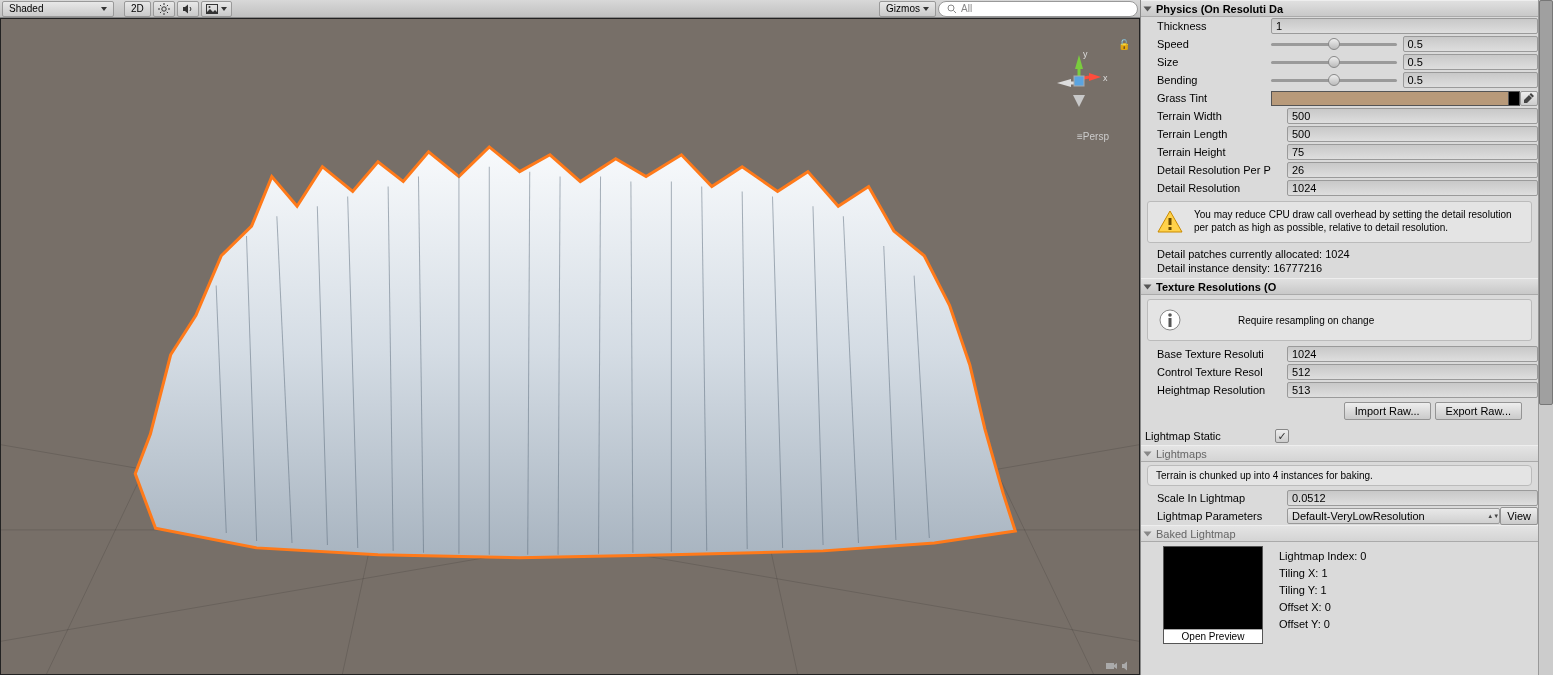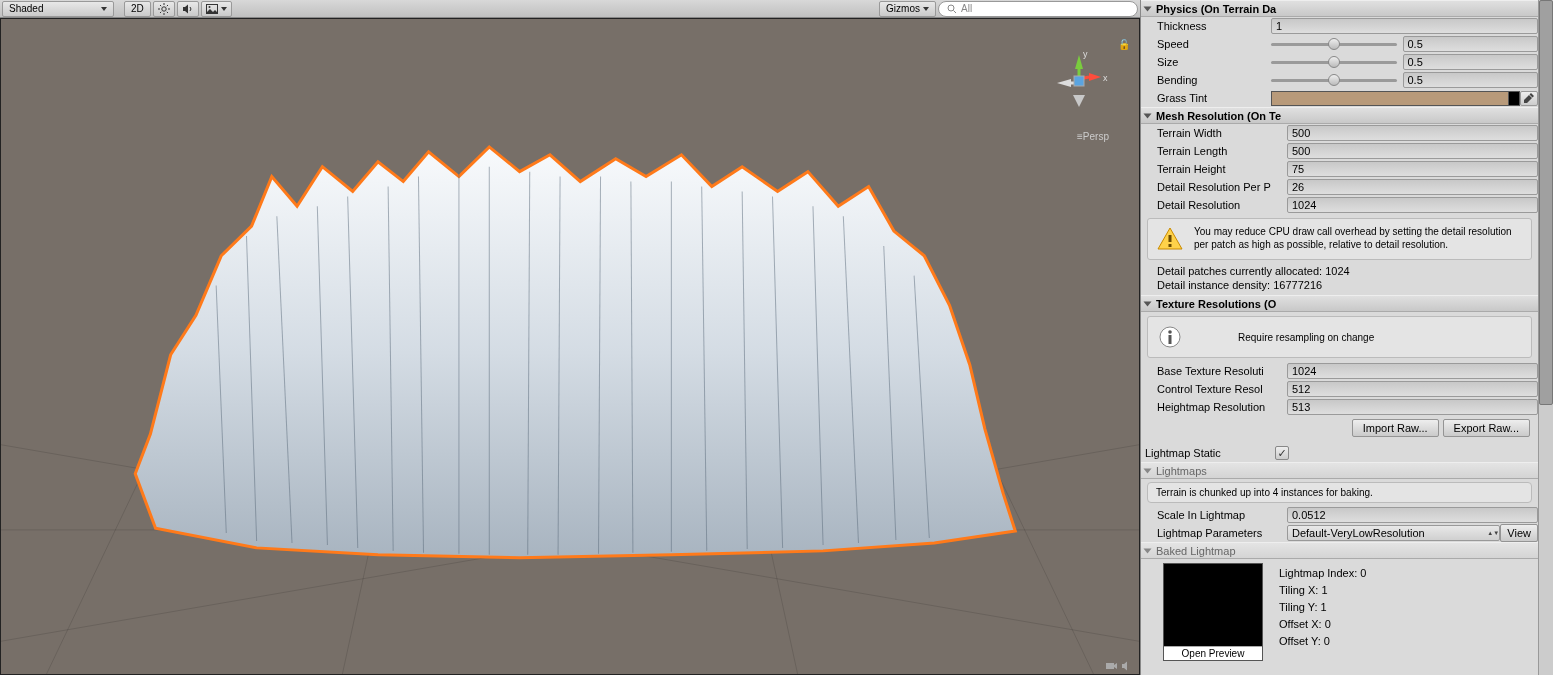--- a/index.html
+++ b/index.html
@@ -39,21 +39,21 @@
 .slider-row .slider-track { flex:1; height:3px; background:#9a9a9a; border-radius:2px; position:relative; margin:0 6px 0 0;}
 .slider-row .slider-thumb { position:absolute; top:-5px; width:12px; height:12px; background:linear-gradient(#eee,#bbb); border:1px solid #888; border-radius:50%; transform:translateX(-50%);}
 .slider-row .num { width:40px; }
 .color-swatch { flex:1; height:15px; background:#b89a7a; border:1px solid #555; position:relative;}
 .color-swatch::after { content:''; position:absolute; right:0; top:0; bottom:0; width:10px; background:#000; border-left:1px solid #555;}
 .dropper { width:18px; height:15px; background:linear-gradient(#eee,#ccc); border:1px solid #999; border-radius:2px; display:flex; align-items:center; justify-content:center;}
 .helpbox { margin:4px 6px; padding:6px; background:#e4e4e4; border:1px solid #bbb; border-radius:3px; display:flex; gap:8px; align-items:flex-start; font-size:10px; line-height:1.3;}
 .helpbox .hicon { width:32px; height:28px; flex-shrink:0; display:flex; align-items:center; justify-content:center;}
 .info-line { padding: 1px 0 1px 16px; font-size:11px;}
 .btn { height:18px; background:linear-gradient(#eee,#cacaca); border:1px solid #949494; border-radius:2px; padding:0 10px; font-size:11px; display:flex; align-items:center; cursor:pointer; }
-.btn-row { display:flex; justify-content:flex-end; gap:4px; padding:3px 8px; }
+.btn-row { display:flex; justify-content:flex-end; gap:4px; padding:3px 16px; }
 .checkbox { width:14px; height:14px; background:linear-gradient(#eee,#ccc); border:1px solid #888; border-radius:2px; display:flex; align-items:center; justify-content:center; font-size:11px; color:#333;}
 .dropdown { flex:1; height:16px; background:linear-gradient(#e8e8e8,#d0d0d0); border:1px solid #999; border-radius:2px; padding:0 4px; display:flex; align-items:center; justify-content:space-between;}
 .dropdown .dd-arrows { width:8px; display:flex; flex-direction:column; font-size:6px; line-height:4px; color:#444;}
 .sub-info { margin:3px 6px; padding:4px 8px; background:#e4e4e4; border:1px solid #bbb; border-radius:4px; font-size:10px;}
 .lightmap-block { display:flex; gap:16px; padding:4px 0 4px 22px; align-items:flex-start;}
 .lightmap-thumb { width:100px; height:98px; background:#000; border:1px solid #555; position:relative;}
 .open-prev { position:absolute; bottom:0; left:0; right:0; height:14px; background:#fff; font-size:10px; text-align:center; line-height:14px; border-top:1px solid #aaa;}
 .lm-info { font-size:11px; line-height:17px; padding-top:2px;}
 
 svg { display:block; }
@@ -187,21 +187,21 @@
         </svg>
     </div>
   </div>
 </div>
 
 <div class="inspector">
 <div class="insp-body">
 
   <div class="section-header">
         <span class="fold open"></span>
-        <span>Physics (On Terrain Da</span>
+        <span>Physics (On Resoluti Da</span>
       </div>
   <div class="row">
     <div class="label">Thickness</div>
     <div class="field">1</div>
   </div>
 
   <div class="row slider-row">
     <div class="label">Speed</div>
     <div class="slider-track">
           <div class="slider-thumb" style="left:50%"></div>
@@ -225,24 +225,20 @@
   <div class="row">
     <div class="label">Grass Tint</div>
     <div class="color-swatch"></div>
     <div class="dropper">
       <svg width="10" height="10" viewBox="0 0 10 10">
             <path d="M7 0 L10 3 L8.5 4.5 L5.5 1.5 Z M5 2 L8 5 L3 10 L0 10 L0 7 Z" fill="#444"></path>
           </svg>
     </div>
   </div>
 
-  <div class="section-header">
-        <span class="fold open"></span>
-        <span>Mesh Resolution (On Te</span>
-      </div>
   <div class="row">
         <div class="label wide">Terrain Width</div>
         <div class="field">500</div>
       </div>
   <div class="row">
         <div class="label wide">Terrain Length</div>
         <div class="field">500</div>
       </div>
   <div class="row">
         <div class="label wide">Terrain Height</div>

